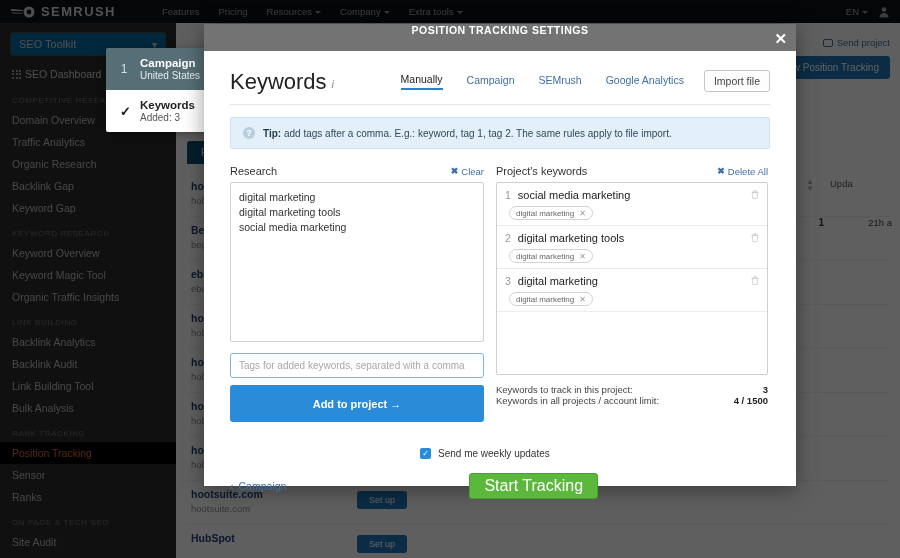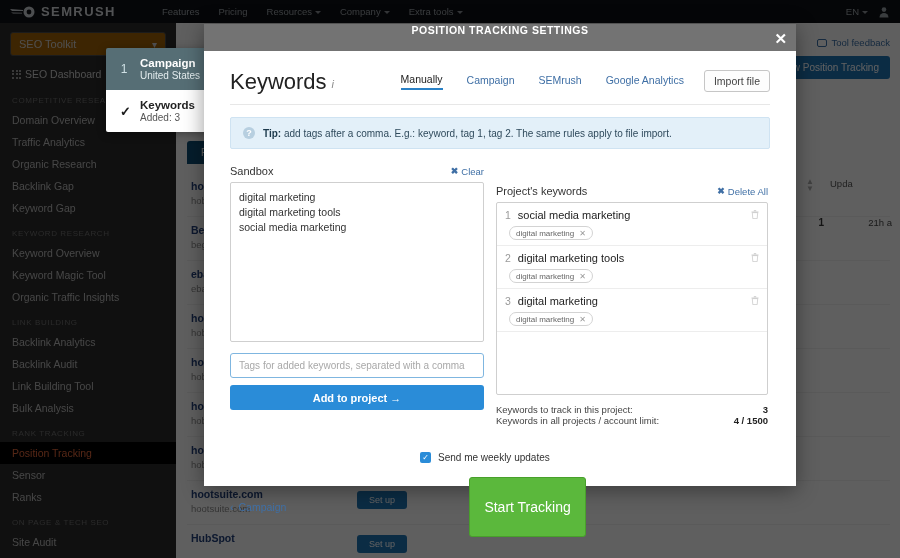--- a/index.html
+++ b/index.html
@@ -28,21 +28,21 @@
   .topnav-right { margin-left:auto; display:flex; align-items:center; gap:10px; padding-right:10px; }
   .topnav-right span { color:#9aa0a6; font-size:9.5px; }
   .avatar-ico { width:12px; height:12px; }
 
   
   .sidebar {
     position:absolute; top:23px; left:0; width:176px; height:535px;
     background:#2b2b2b;
   }
   .toolkit-select {
-    margin:9px 10px 6px 10px; height:24px; background:#a16207; border:1px solid #4a4a4a;
+    margin:9px 10px 6px 10px; height:24px; background:#0369a1; border:1px solid #4a4a4a;
     border-radius:3px; display:flex; align-items:center; padding:0 8px; color:#cfcfcf; font-size:11px;justify-content:flex-end;
   }
   .toolkit-select .chev { margin-left:auto; font-size:10px; color:#cfcfcf; }
   .side-dash { display:flex; align-items:center; gap:4px; padding:6px 12px; color:#cdcdcd; font-size:10.5px; }
   .grid-ico { display:grid; grid-template-columns:repeat(3,2px); grid-template-rows:repeat(3,2px); gap:1.5px; }
   .grid-ico i { background:#9a9a9a; display:block; width:2px; height:2px; }
   .side-group { color:#6f6f6f; font-size:8px; letter-spacing:.6px; padding:10px 12px 4px 12px; text-transform:uppercase; }
   .side-item { color:#b9b9b9; font-size:10.5px; padding:5px 12px; }
   .side-item.active { background:#000000; color:#e0673a; }
 
@@ -112,37 +112,37 @@
   .tip {
     margin-top:12px; background:#e3f0f9; border:1px solid #cfe3f2; border-radius:2px;
     padding:9px 12px; display:flex; align-items:center; gap:8px; font-size:10px; color:#2f4a5c;
   }
   .tip-ico { width:12px; height:12px; border-radius:50%; background:#b7cfe0; color:#fff; font-size:9px;
              display:flex; align-items:center; justify-content:center; flex:0 0 auto; font-weight:bold;}
   .tip b { color:#1d3a4d; }
 
   .cols { display:flex; gap:12px; margin-top:16px; }
   .col-l { width:254px; }
-  .col-r { width:272px;margin-top:20px; }
+  .col-r { width:272px; }
   .col-head { display:flex; align-items:center; font-size:11px; color:#333; margin-bottom:5px; }
   .col-action { margin-left:auto; font-size:9.5px; color:#3f6fa5; display:flex; align-items:center; gap:3px;}
   .xm { color:#3f6fa5; font-weight:bold; font-size:9px;}
 
   .sandbox-ta {
     width:100%; height:160px; border:1px solid #cfcfcf; border-radius:2px; padding:7px 8px;
     font-size:10.5px; color:#333; line-height:1.45; resize:none; outline:none;
     font-family:"Liberation Sans", sans-serif; background:#fff;
   }
   .tags-input {
     width:100%; height:25px; margin-top:7px; border:1px solid #7fb6e0; border-radius:3px;
     padding:0 8px; font-size:10px; color:#333; outline:none; font-family:"Liberation Sans", sans-serif;
   }
   .tags-input::placeholder { color:#a8a8a8; }
   .add-btn {
-    width:100%; height:25px; margin-top:7px; background:#2a8cd8; color:#fff; border:none; border-radius:3px;
+    width:100%; height:37px; margin-top:7px; background:#2a8cd8; color:#fff; border:none; border-radius:3px;
     font-size:11px; font-weight:bold; font-family:"Liberation Sans", sans-serif; cursor:pointer;
   }
 
   .kwbox { border:1px solid #cfcfcf; border-radius:2px; height:193px; overflow:hidden; background:#fff; }
   .kwitem { border-bottom:1px solid #ededed; padding:6px 8px 5px 8px; position:relative; }
   .kwline { display:flex; align-items:baseline; gap:7px; }
   .kwnum { color:#9a9a9a; font-size:10.5px; }
   .kwtext { color:#222; font-size:11px; }
   .trash { position:absolute; right:8px; top:7px; width:8px; height:9px; }
   .chip {
@@ -155,22 +155,22 @@
   .cline { display:flex; }
   .cline .cv { margin-left:auto; font-weight:bold; color:#222; }
 
   .footer { padding:0 26px; }
   .check-row { display:flex; align-items:center; gap:7px; margin-top:26px; padding-left:190px;}
   .cbox { width:11px; height:11px; background:#2a8cd8; border-radius:2px; color:#fff; font-size:8px;
           display:flex; align-items:center; justify-content:center; }
   .check-lbl { font-size:10px; color:#333; }
   .actions { display:flex; align-items:center; margin-top:14px; }
   .back-link { font-size:10.5px; color:#3f6fa5; display:flex; align-items:center; gap:5px; cursor:pointer;}
-  .start-btn { margin-left:183px; background:#5bb83c; border:1px solid #48a02b; color:#fff; font-size:14px;
-               padding:21px 14px; border-radius:3px; font-family:"Liberation Sans", sans-serif; cursor:pointer; }
+  .start-btn { margin-left:183px; background:#5bb83c; border:1px solid #48a02b; color:#fff; font-size:16px;
+               padding:3px 14px; border-radius:3px; font-family:"Liberation Sans", sans-serif; cursor:pointer; }
 </style>
 </head>
 <body>
 
 <div id="app">
 
   <div class="topnav">
     <div class="brand">
       <svg class="brand-mark" width="26" height="12" viewBox="0 0 26 12">
         <ellipse cx="19" cy="6" rx="5.5" ry="5.5" fill="#c9ccd1"></ellipse>
@@ -240,21 +240,21 @@
       <div class="side-item">Ranks</div>
 
       <div class="side-group">ON PAGE &amp; TECH SEO</div>
       <div class="side-item">Site Audit</div>
     </div>
   </div>
 
   <div class="content">
     <div class="feedback">
       <span class="chat"></span>
-      <span>Tool feedback</span>
+      <span>Send project</span>
     </div>
     <div class="newpt-btn">New Position Tracking</div>
     <div class="pos-tab">Pos</div>
 
     <div class="colhead">
       <div class="ch"><span>All keywords</span></div>
       <div class="sortarrows">▲<br>▼</div>
       <div class="ch">Upda</div>
     </div>
     <div class="kwcount">1</div>
@@ -343,21 +343,21 @@
     <div class="hr"></div>
 
     <div class="tip">
       <span class="tip-ico">?</span>
       <span><b>Tip:</b><span> add tags after a comma. E.g.: keyword, tag 1, tag 2. The same rules apply to file import.</span></span>
     </div>
 
     <div class="cols">
       <div class="col-l">
         <div class="col-head">
-          <span>Sandbox</span>
+          <span>Research</span>
           <span class="col-action">
             <span class="xm">✖</span>
             <span>Clear</span>
           </span>
         </div>
         <textarea class="sandbox-ta" style="">digital marketing
 digital marketing tools
 social media marketing</textarea>
         <input class="tags-input" placeholder="Tags for added keywords, separated with a comma" style="">
         <button class="add-btn">Add to project →</button>

